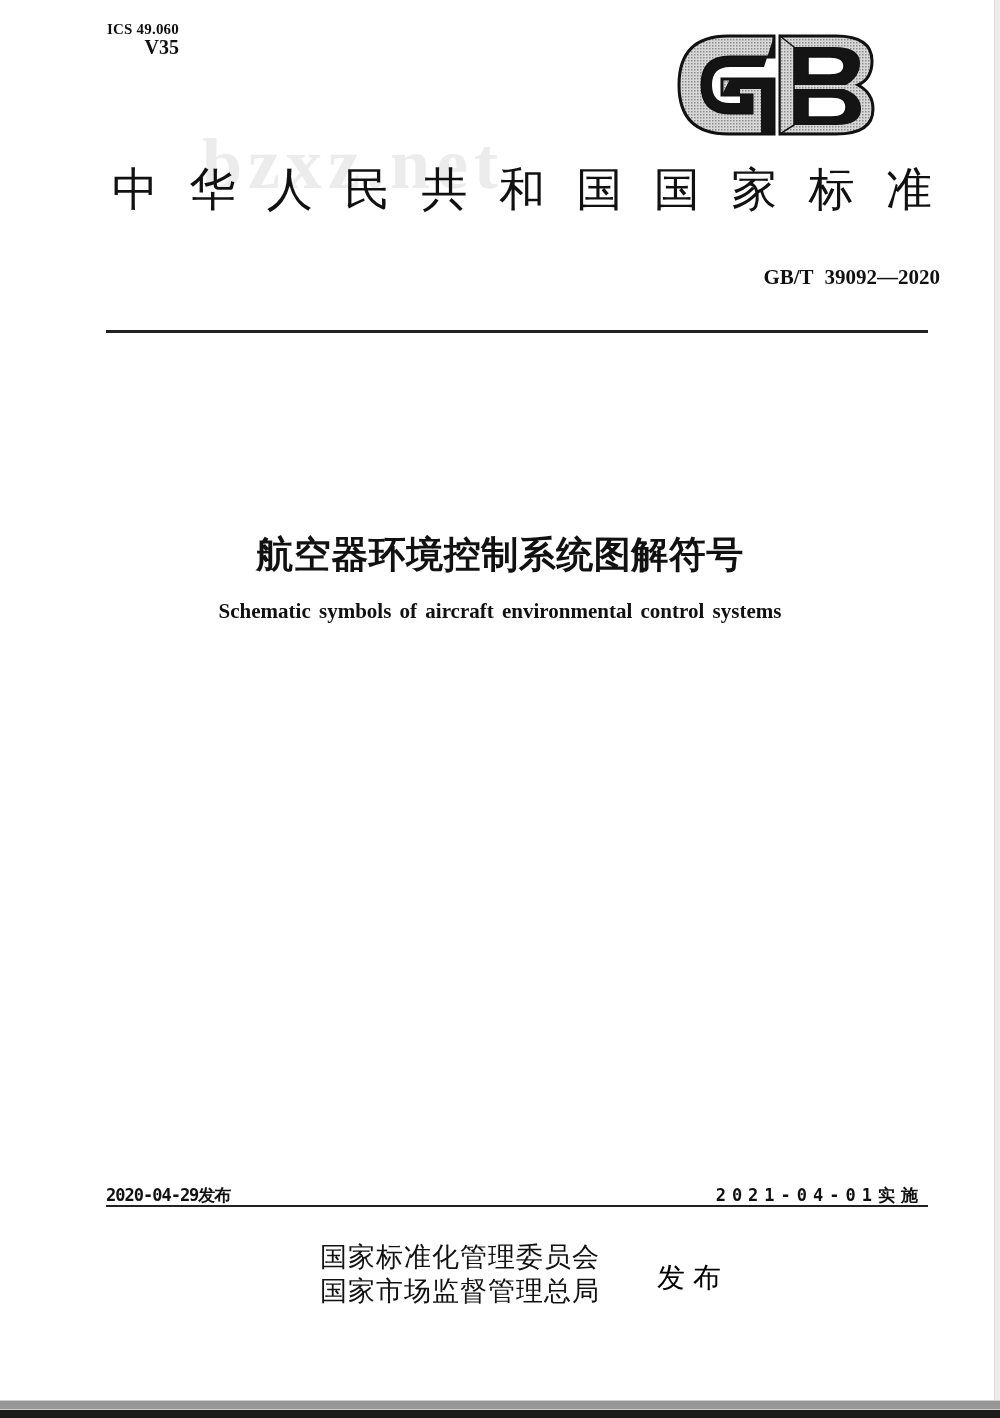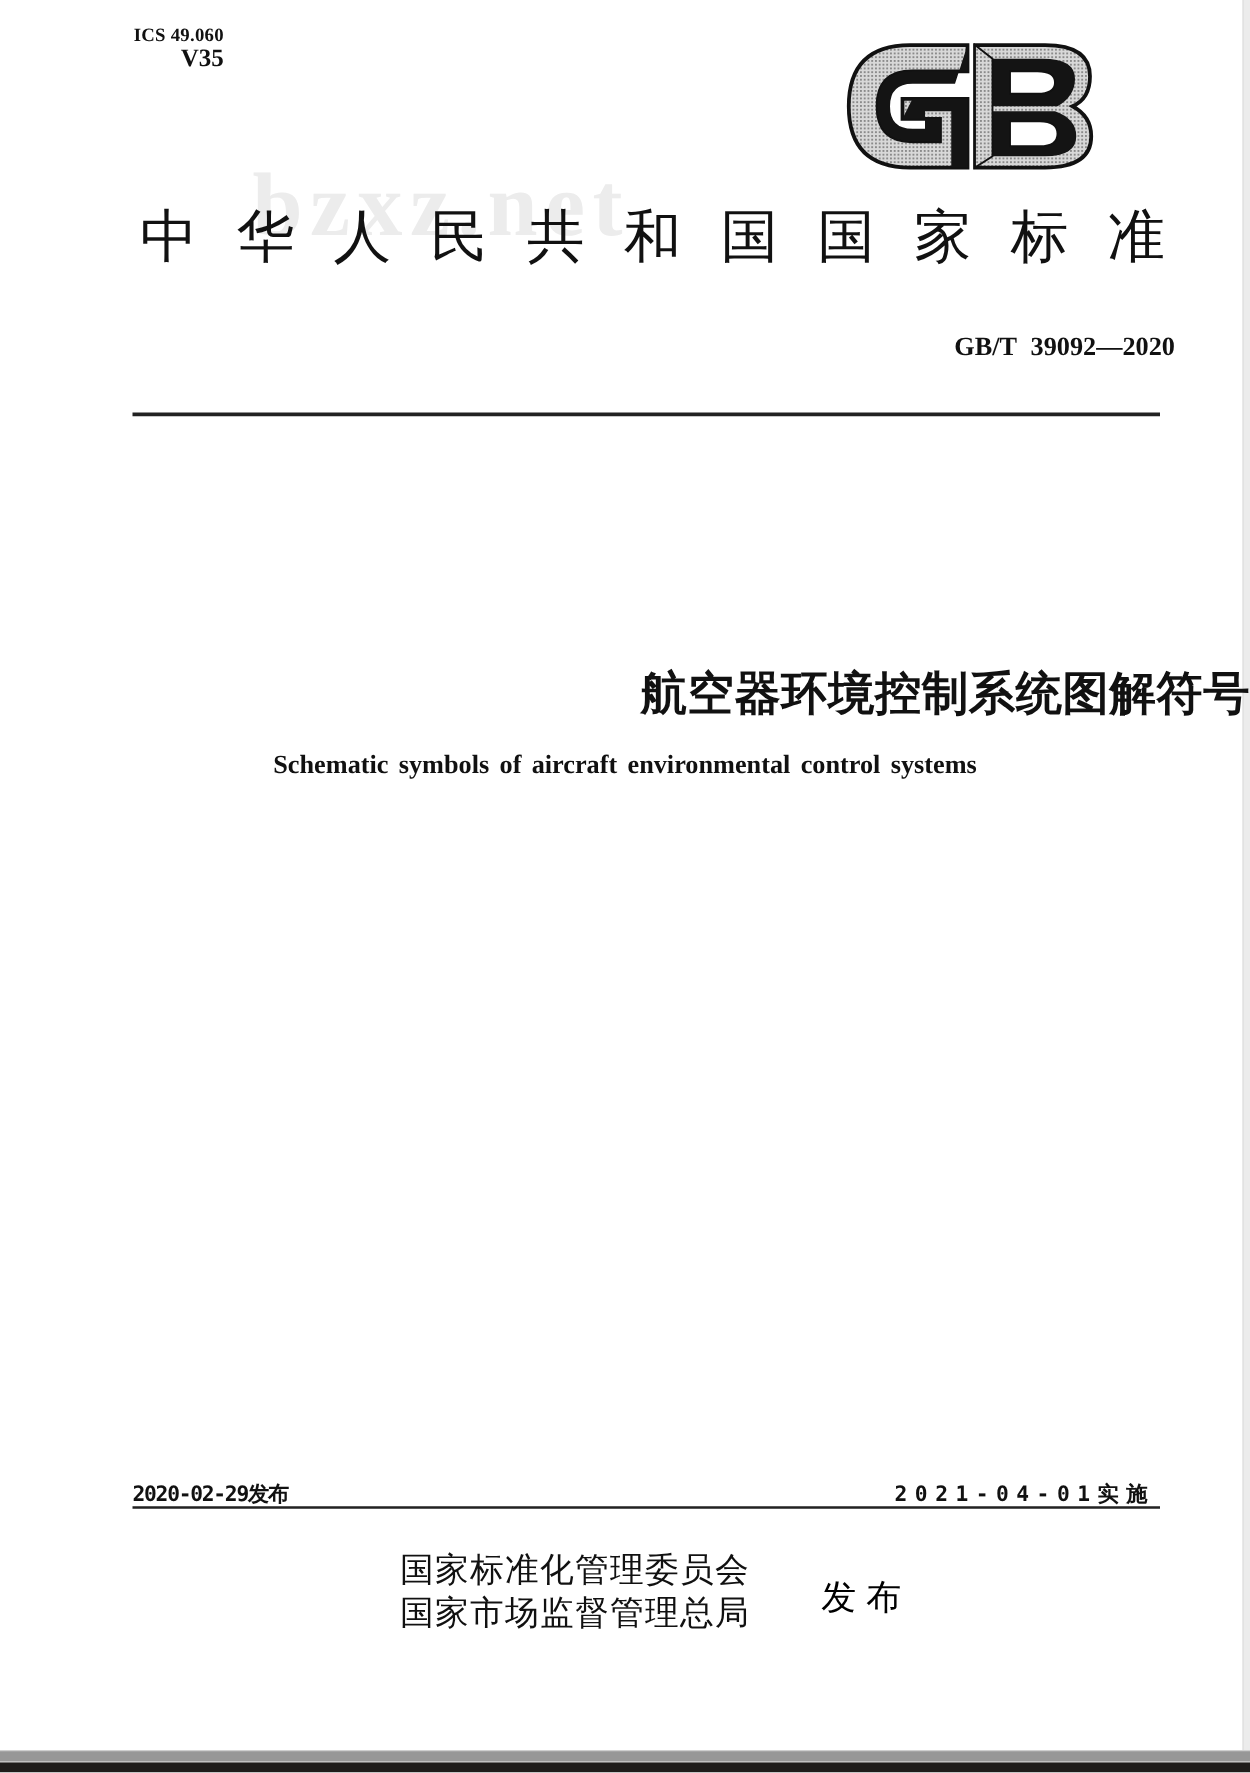--- a/index.html
+++ b/index.html
@@ -33,21 +33,21 @@
       font-family: "DejaVu Serif", serif; font-size: 46px; color: #111;
       z-index: 1; line-height: 1;
     }
     .std-no {
       position: absolute; right: 99px; top: 265px;
       font-family: "Liberation Serif", serif; font-weight: bold; font-size: 21px;
       word-spacing: 6px;
     }
     .top-rule { position: absolute; left: 106px; top: 330px; width: 822px; height: 3px; background: #222; }
     .title-cn {
-      position: absolute; left: 0; width: 1000px; top: 530px; text-align: right;
+      position: absolute; left: 0; width: 1000px; top: 530px; text-align: center;
       font-family: "DejaVu Sans", sans-serif; font-weight: bold; font-size: 37px; color: #111;
       letter-spacing: 0.5px;
     }
     .title-en {
       position: absolute; left: 0; width: 1000px; top: 599px; text-align: center;
       font-family: "Liberation Serif", serif; font-weight: bold; font-size: 21px; color: #111;
       word-spacing: 3px;
     }
     .date-row { position: absolute; left: 106px; top: 1184px; width: 822px; height: 24px; }
     .pub-date, .impl-date {
@@ -120,21 +120,21 @@
   </div>
 
   <div class="std-no">GB/T  39092—2020</div>
 
   <div class="top-rule"></div>
 
   <div class="title-cn">航空器环境控制系统图解符号</div>
   <div class="title-en">Schematic symbols of aircraft environmental control systems</div>
 
   <div class="date-row">
-    <span class="pub-date">2020-02-29发布</span>
+    <span class="pub-date">2020-04-29发布</span>
     <span class="impl-date">2021-04-01实施</span>
     <div class="date-rule"></div>
   </div>
 
   <div class="issuers">
     <div>国家标准化管理委员会</div>
     <div>国家市场监督管理总局</div>
   </div>
   <div class="issue-verb">发布</div>
 

